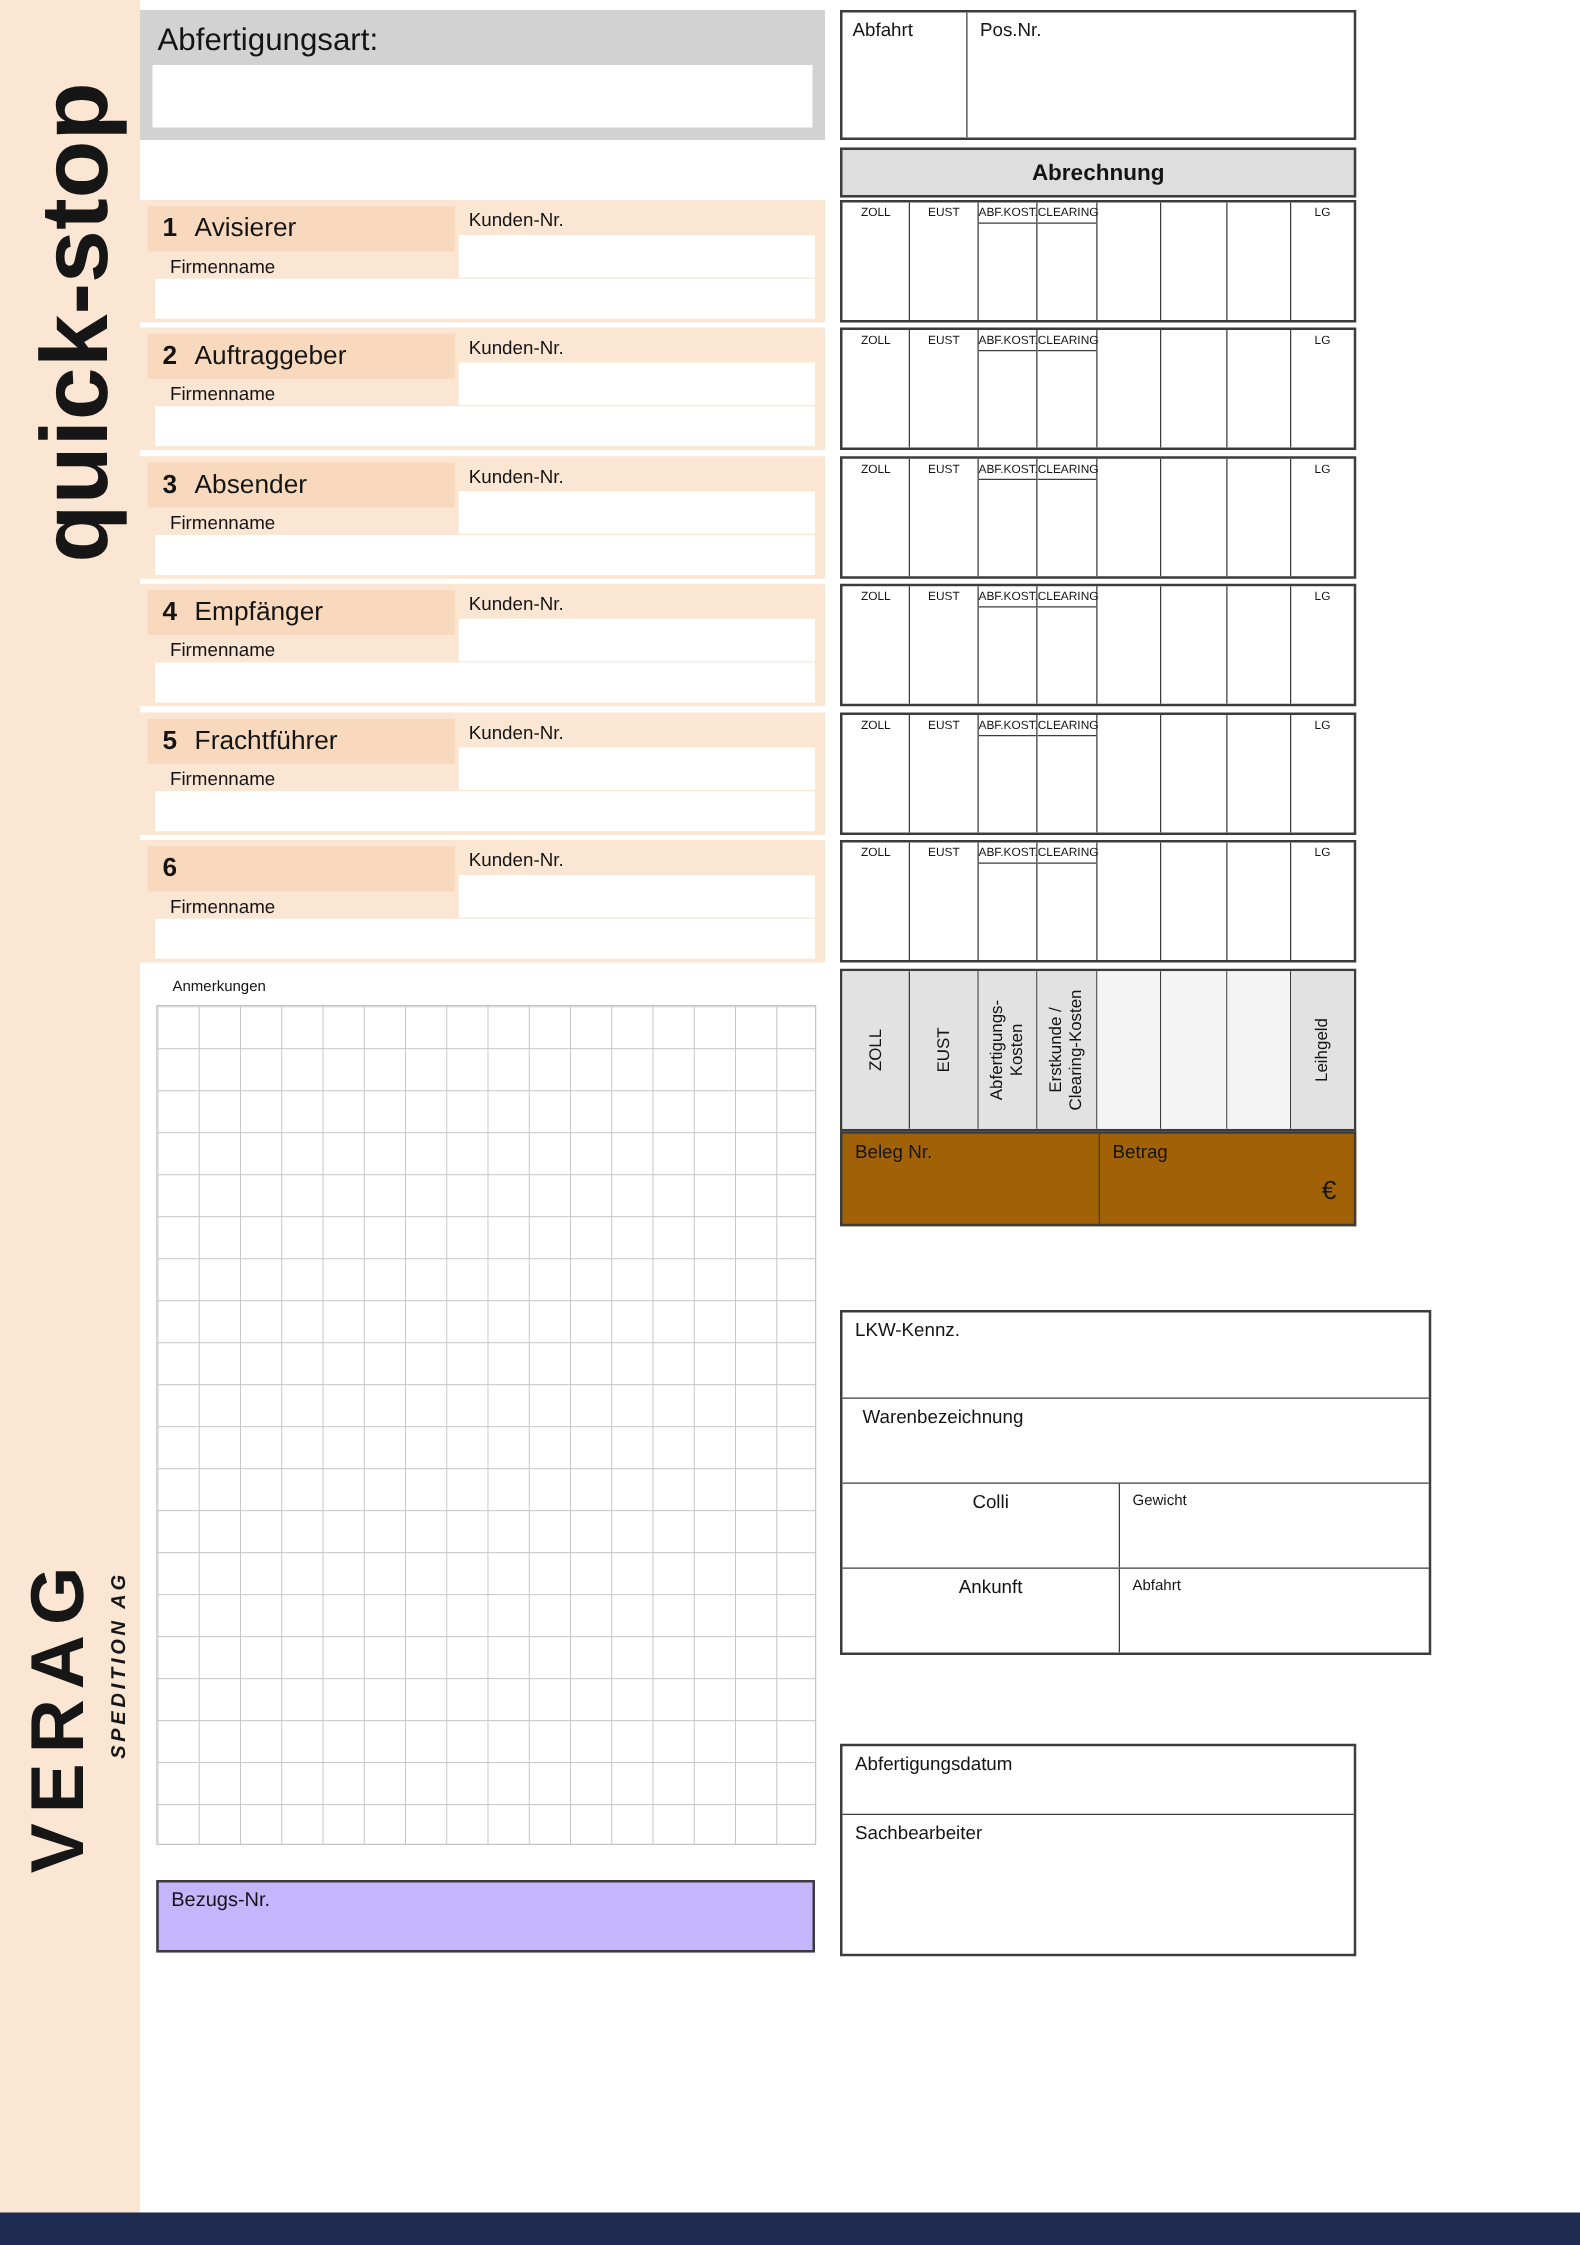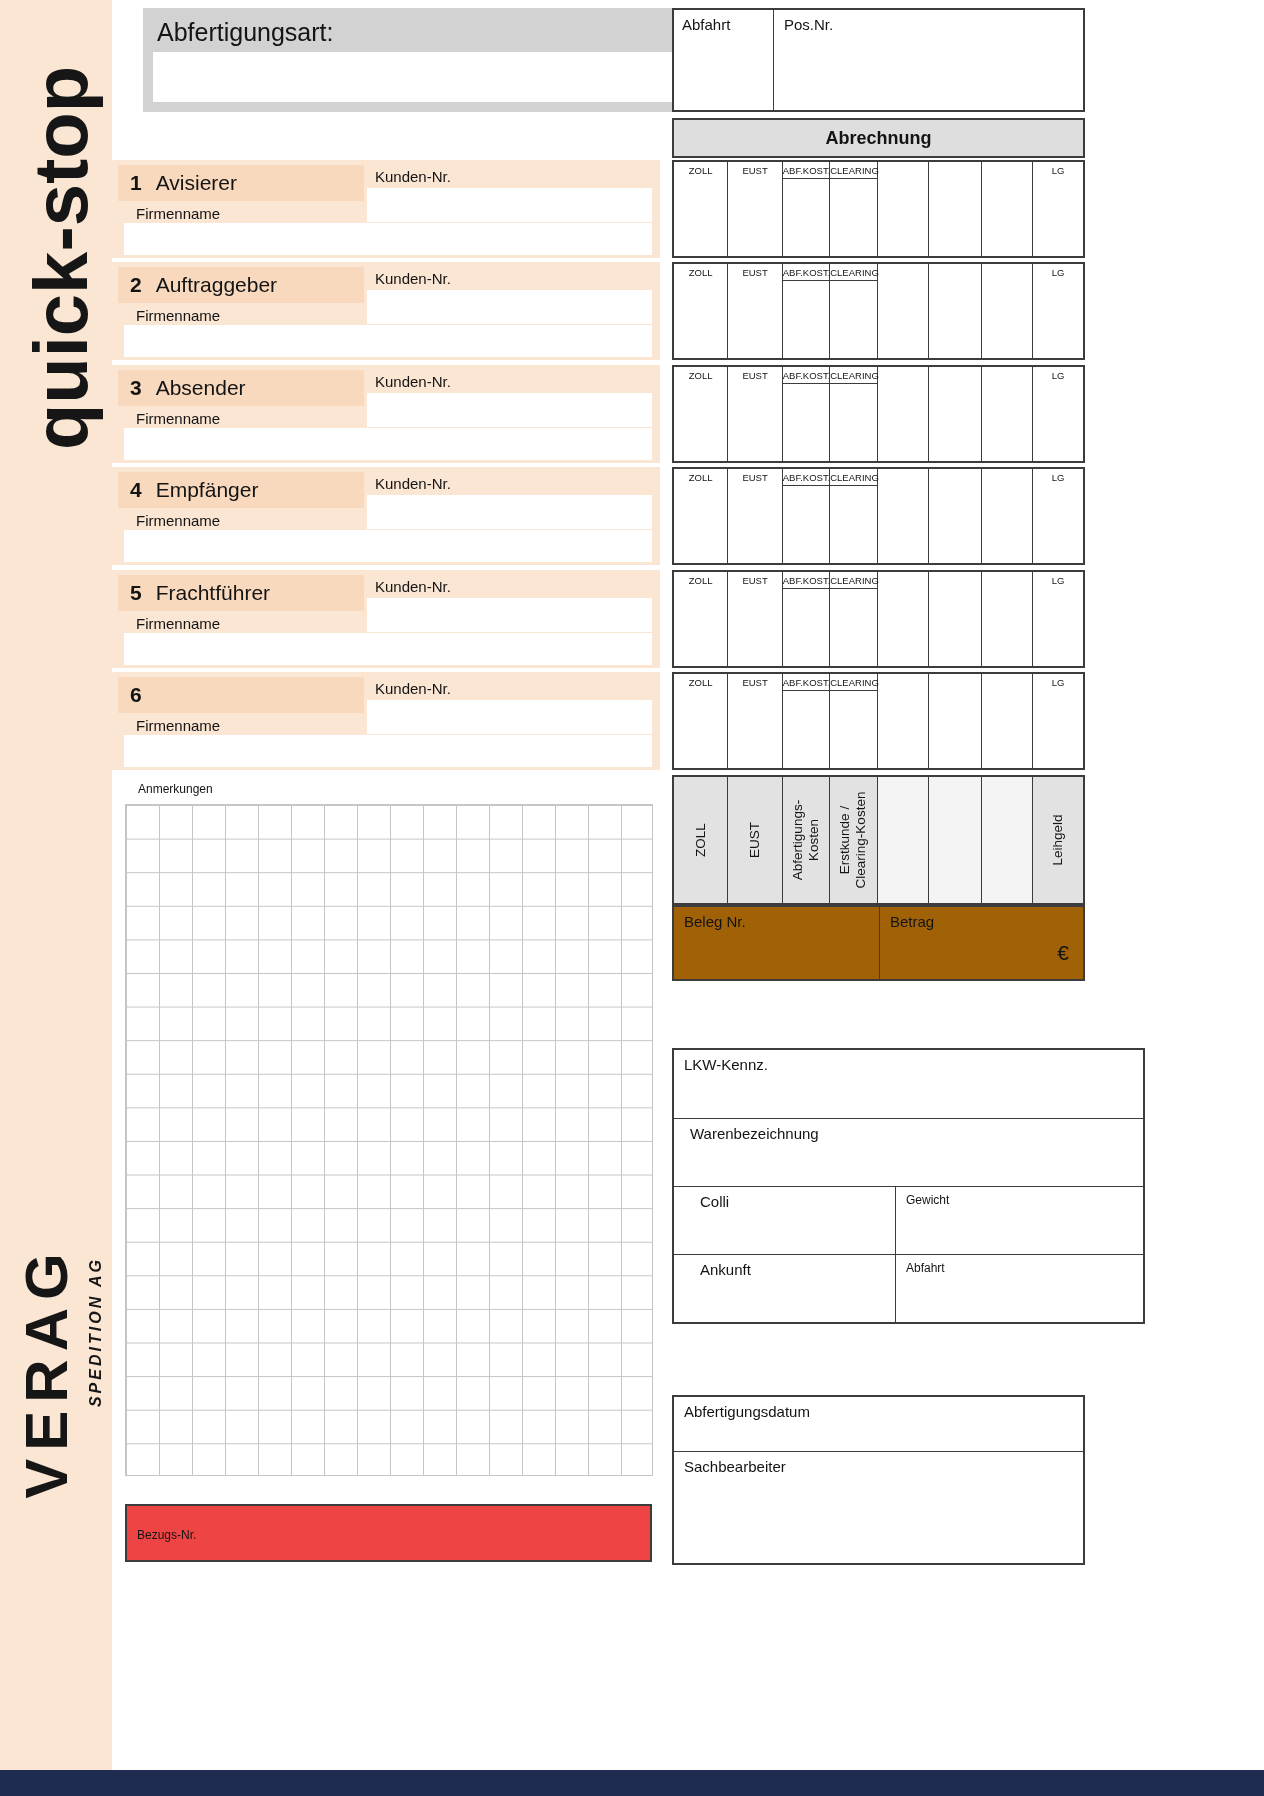--- a/index.html
+++ b/index.html
@@ -10,21 +10,21 @@
   .sidebar{position:absolute;left:0;top:0;width:112px;height:1796px;background:#fbe6d3;}
   .vrot{position:absolute;transform:translate(-50%,-50%) rotate(-90deg);white-space:nowrap;color:#161616;}
   .logo-quickstop{left:60px;top:258px;font-size:76px;font-weight:800;letter-spacing:0px;}
   .logo-verag{left:46px;top:1372px;font-size:60px;font-weight:800;letter-spacing:8px;}
   .logo-spedition{left:96px;top:1332px;font-size:16px;font-weight:bold;font-style:italic;letter-spacing:3px;}
 
   
   .footer-bar{position:absolute;left:0;top:1770px;width:1264px;height:26px;background:#1d2c50;}
 
   
-  .abf-box{position:absolute;left:112px;top:8px;width:548px;height:104px;background:#d2d2d2;margin-left:31px;}
+  .abf-box{position:absolute;left:112px;top:8px;width:548px;height:104px;background:#d2d2d2;}
   .abf-label{position:absolute;left:14px;top:10px;font-size:25px;}
   .abf-input{position:absolute;left:10px;top:44px;width:528px;height:50px;background:#ffffff;}
 
   
   .filiale-box{position:absolute;left:672px;top:8px;width:413px;height:104px;border:2px solid #3c3c3c;
                background:#fff;display:flex;box-sizing:border-box;}
   .filiale-cell{width:100px;border-right:1.5px solid #3c3c3c;padding:6px 8px;font-size:15px;box-sizing:border-box;}
   .posnr-cell{flex:1;padding:6px 10px;font-size:15px;}
 
   
@@ -80,28 +80,28 @@
   
   .anm-label{position:absolute;left:138px;top:782px;font-size:12px;}
   .anm-grid{position:absolute;left:125px;top:804px;width:528px;height:672px;background-color:#fff;
             border:1px solid #c5c5c5;box-sizing:border-box;
             background-image:linear-gradient(to right,#c5c5c5 1px,transparent 1px),
                              linear-gradient(to bottom,#c5c5c5 1px,transparent 1px);
             background-size:33px 33.6px;}
 
   
   .bezug-box{position:absolute;left:125px;top:1504px;width:527px;height:58px;border:2px solid #3c3c3c;
-             background:#ef4444;box-sizing:border-box;padding:22px 10px;font-size:12px;}
+             background:#c4b5fd;box-sizing:border-box;padding:6px 10px;font-size:16px;}
 
   
   .lkw-group{position:absolute;left:672px;top:1048px;width:473px;border:2px solid #3c3c3c;background:#fff;box-sizing:border-box;}
   .lkw-row{height:68px;box-sizing:border-box;padding:6px 10px;font-size:15px;}
   .lkw-row + .lkw-row, .lkw-split{border-top:1.5px solid #3c3c3c;padding-left:16px;}
   .lkw-split{height:68px;display:flex;box-sizing:border-box;}
-  .split-a{width:206px;border-right:1.5px solid #3c3c3c;padding:6px 10px;font-size:15px;box-sizing:border-box;}
+  .split-a{width:206px;border-right:1.5px solid #3c3c3c;padding:6px 10px;font-size:15px;box-sizing:border-box;text-align:center;}
   .split-b{flex:1;padding:6px 10px;font-size:12px;}
 
   
   .proc-group{position:absolute;left:672px;top:1395px;width:413px;border:2px solid #3c3c3c;background:#fff;box-sizing:border-box;}
   .proc-row1{height:54px;padding:6px 10px;font-size:15px;box-sizing:border-box;}
   .proc-row2{height:112px;padding:6px 10px;font-size:15px;border-top:1.5px solid #3c3c3c;box-sizing:border-box;}
 </style>
 </head>
 <body>
 

